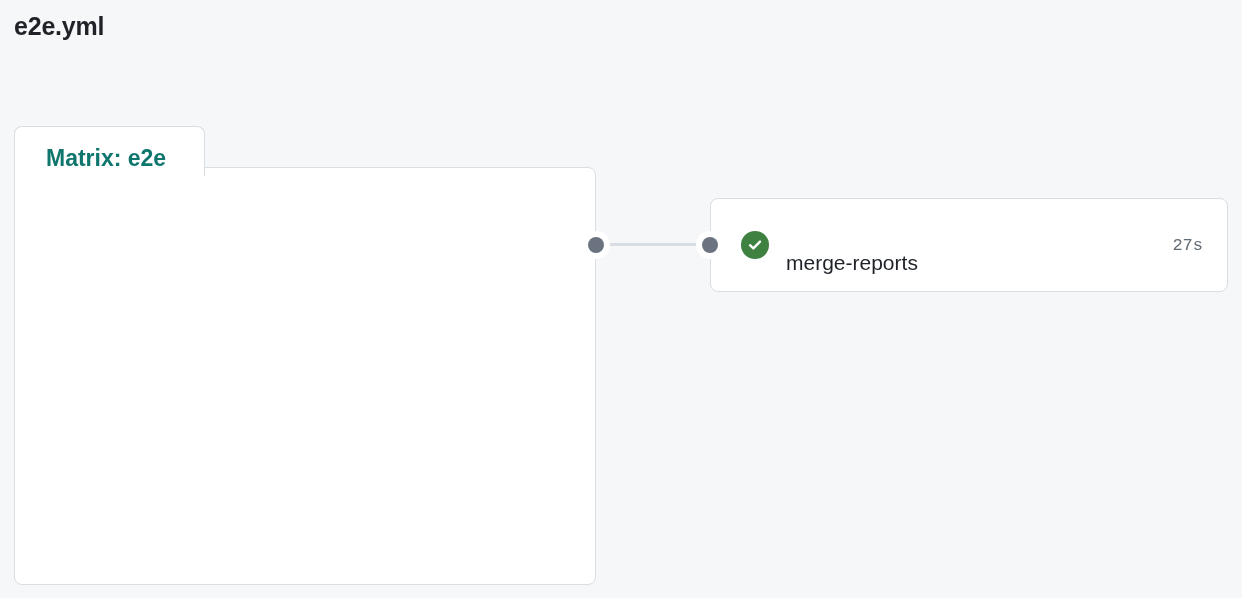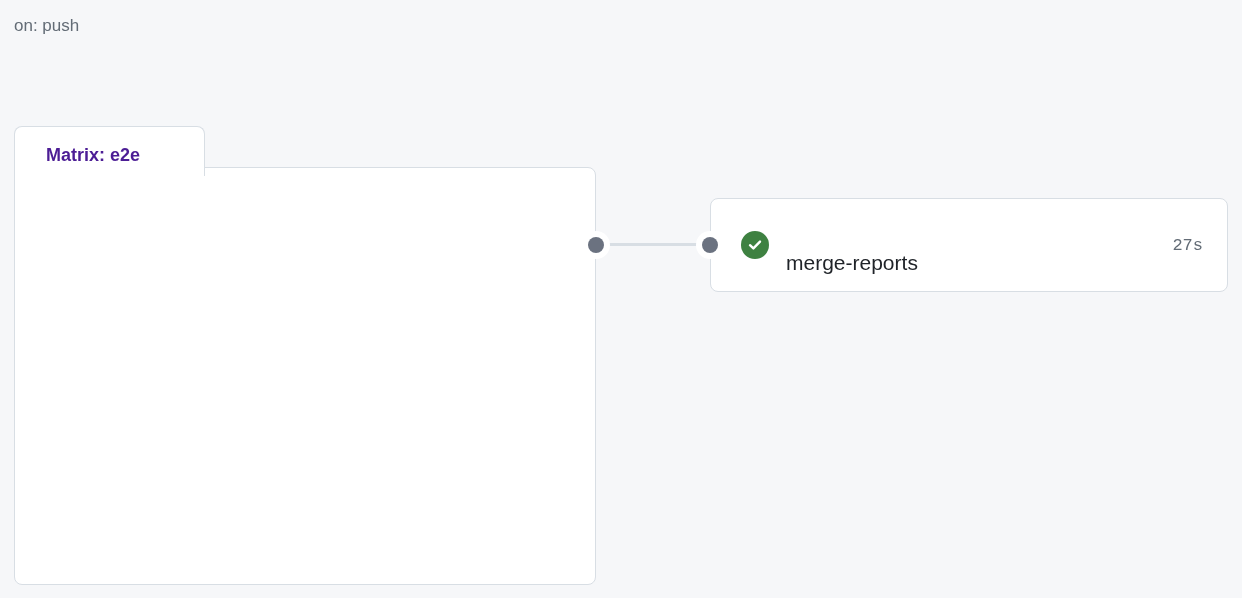--- a/index.html
+++ b/index.html
@@ -57,23 +57,23 @@
     border: 1px solid #d8dee4;
     border-bottom: none;
     border-radius: 8px 8px 0 0;
     box-sizing: border-box;
     z-index: 3;
   }
   #matrix-tab-label {
     position: absolute;
     left: 31px;
     top: 18px;
-    font-size: 18px;
+    font-size: 23px;
     font-weight: bold;
-    color: #4c1d95;
+    color: #0f766e;
     white-space: nowrap;
   }
 
   
   #matrix-body {
     position: absolute;
     left: 0;
     top: 41px;
     width: 582px;
     height: 418px;
@@ -193,21 +193,21 @@
   }
   #connector-dot-target {
     left: 702px;
     top: 237px;
   }
 </style>
 </head>
 <body>
 
 <div id="workflow-header">
-  <div id="workflow-trigger">on: push</div>
+  <div id="workflow-title">e2e.yml</div>
 </div>
 
 <div id="matrix-group">
 
   <div id="matrix-body"></div>
 
   <div id="matrix-tab">
     <span id="matrix-tab-label">Matrix: e2e</span>
   </div>
   <div id="matrix-tab-joint"></div>

